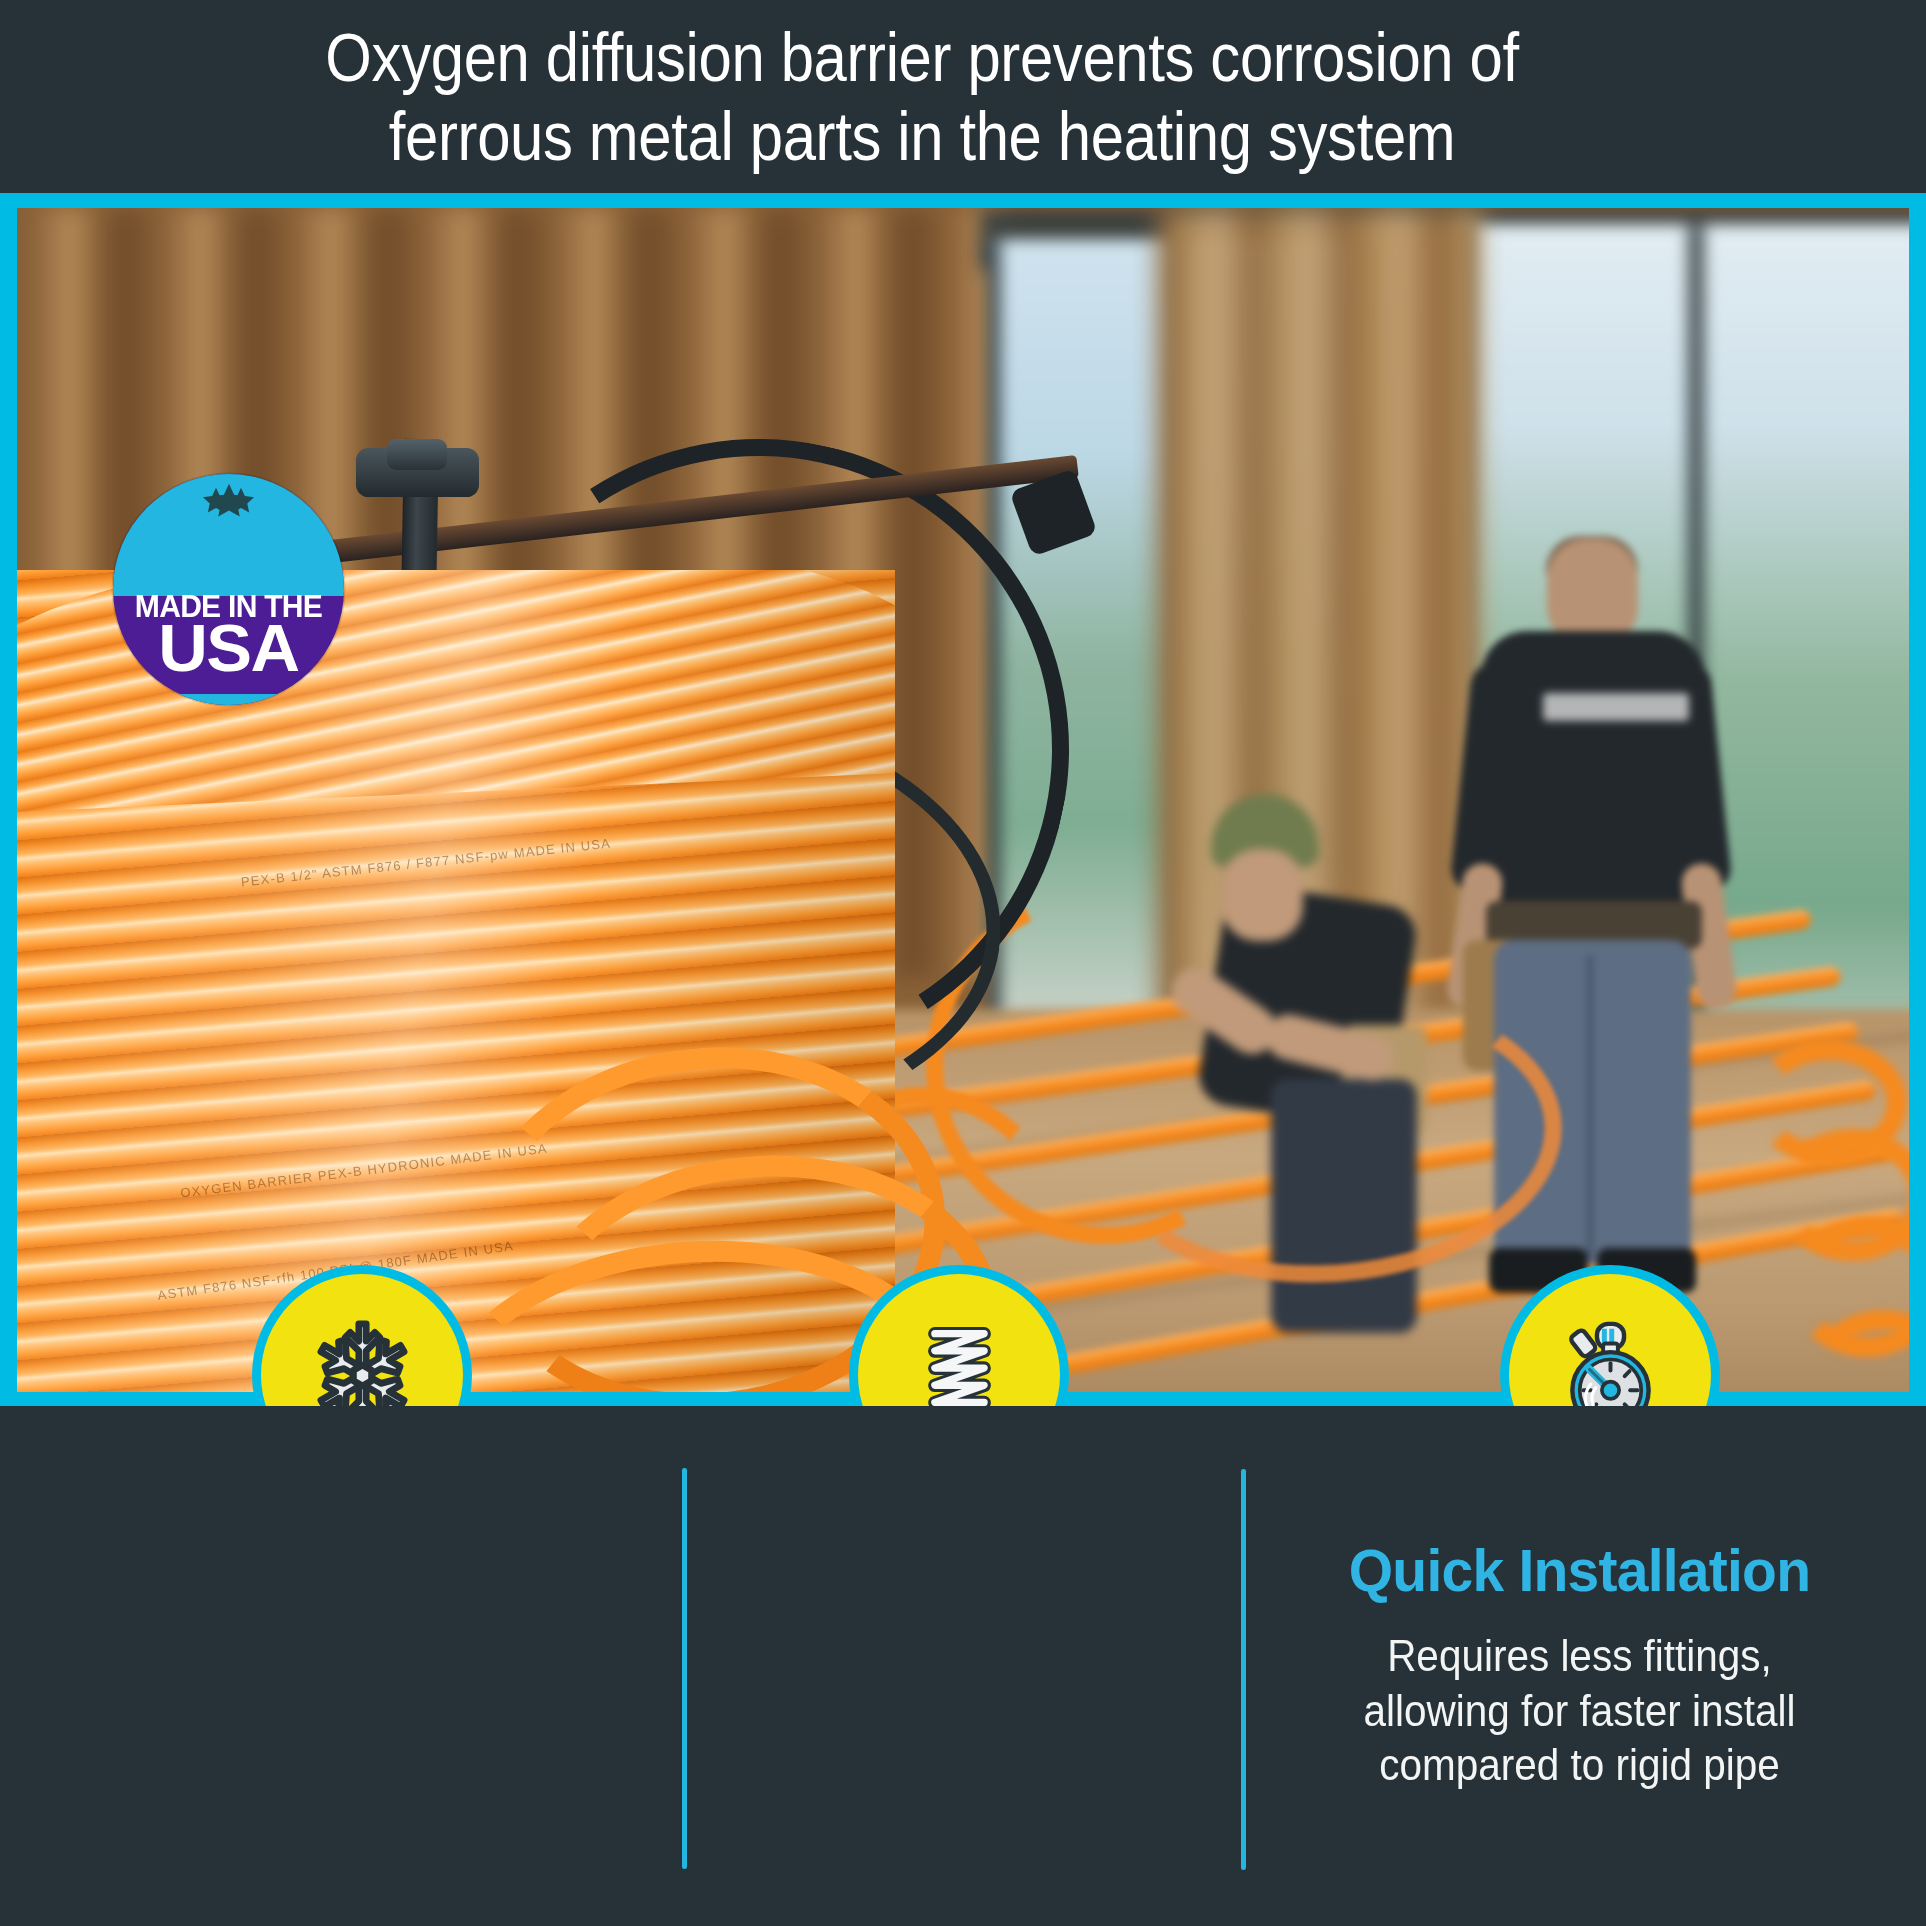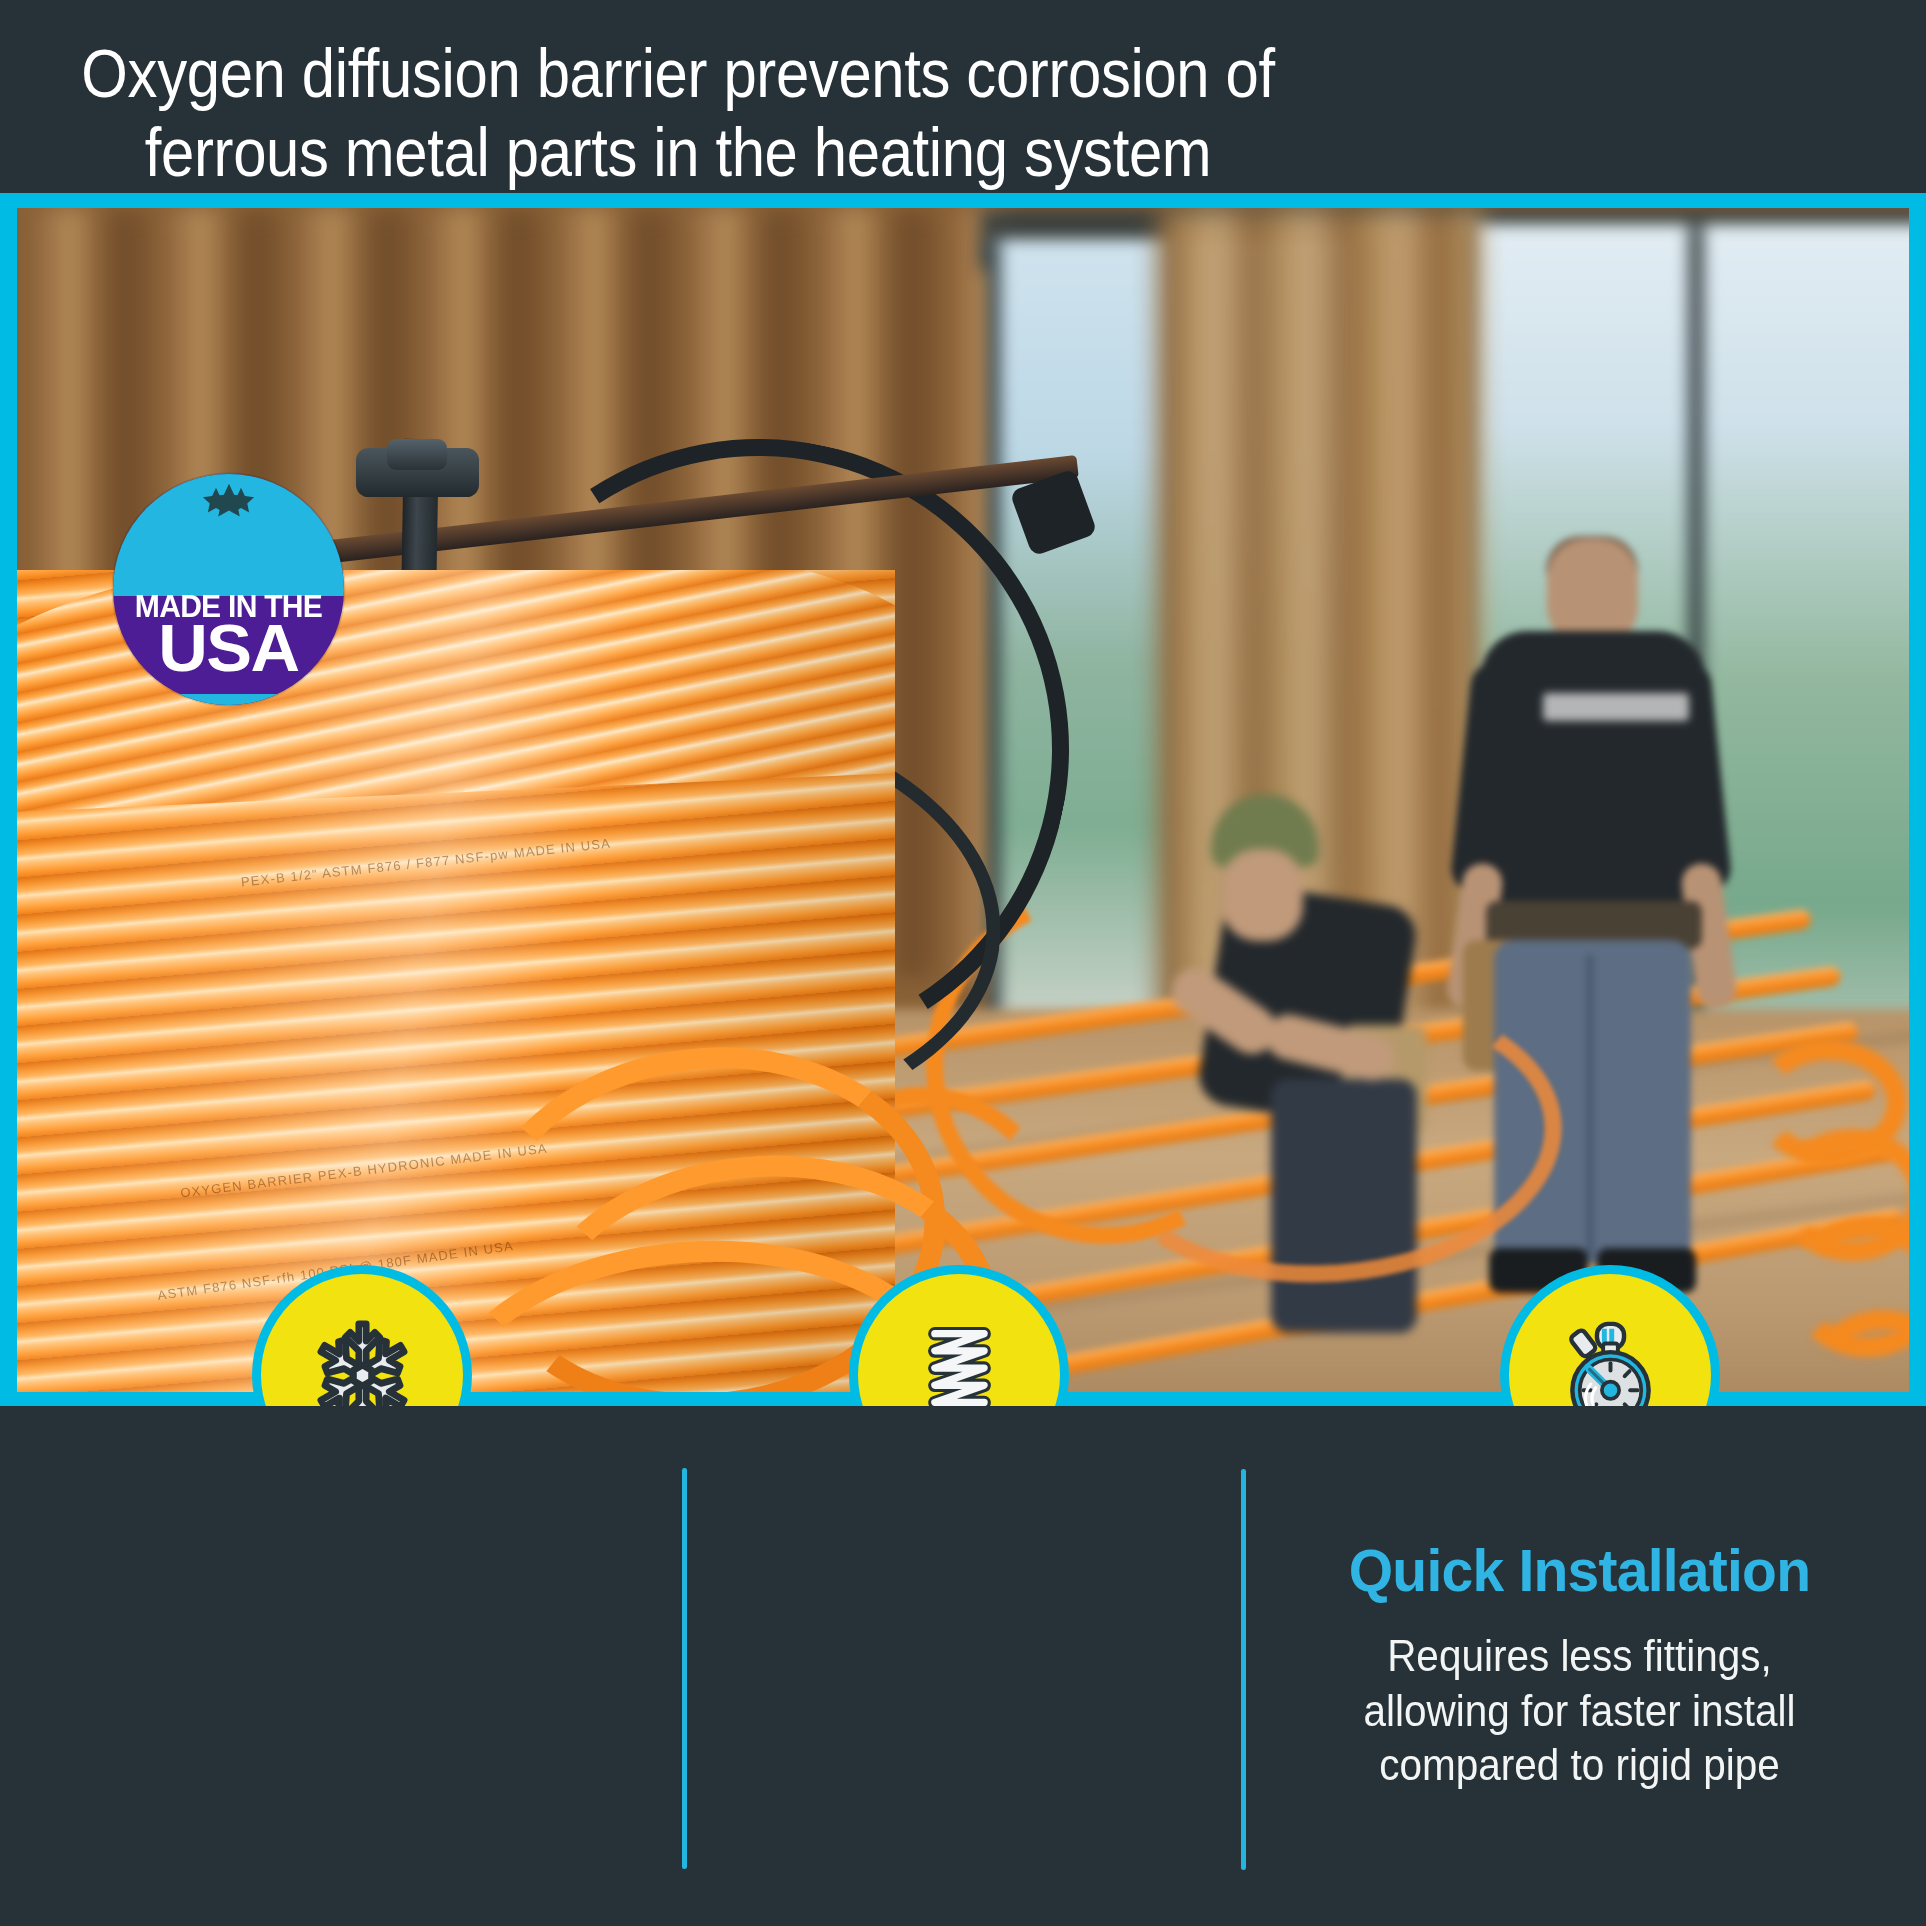--- a/index.html
+++ b/index.html
@@ -7,23 +7,23 @@
   body{
     width:1926px;height:1926px;
     background:#263238;
     font-family:"Liberation Sans", sans-serif;
     overflow:hidden;
   }
   .poster{position:relative;width:1926px;height:1926px;background:#263238;overflow:hidden;}
 
   
   .header{
-    position:absolute;left:0;top:16px;width:1844px;height:193px;
+    position:absolute;left:0;top:0;width:1844px;height:193px;
     background:#263238;
-    display:flex;align-items:center;justify-content:flex-start;
+    display:flex;align-items:center;justify-content:center;
   }
   .header-title{
     color:#ffffff;
     font-size:68px;
     line-height:1.15;
     font-weight:400;
     text-align:center;
     letter-spacing:-0.4px;
     transform:scaleX(0.88);
     white-space:pre-line;

